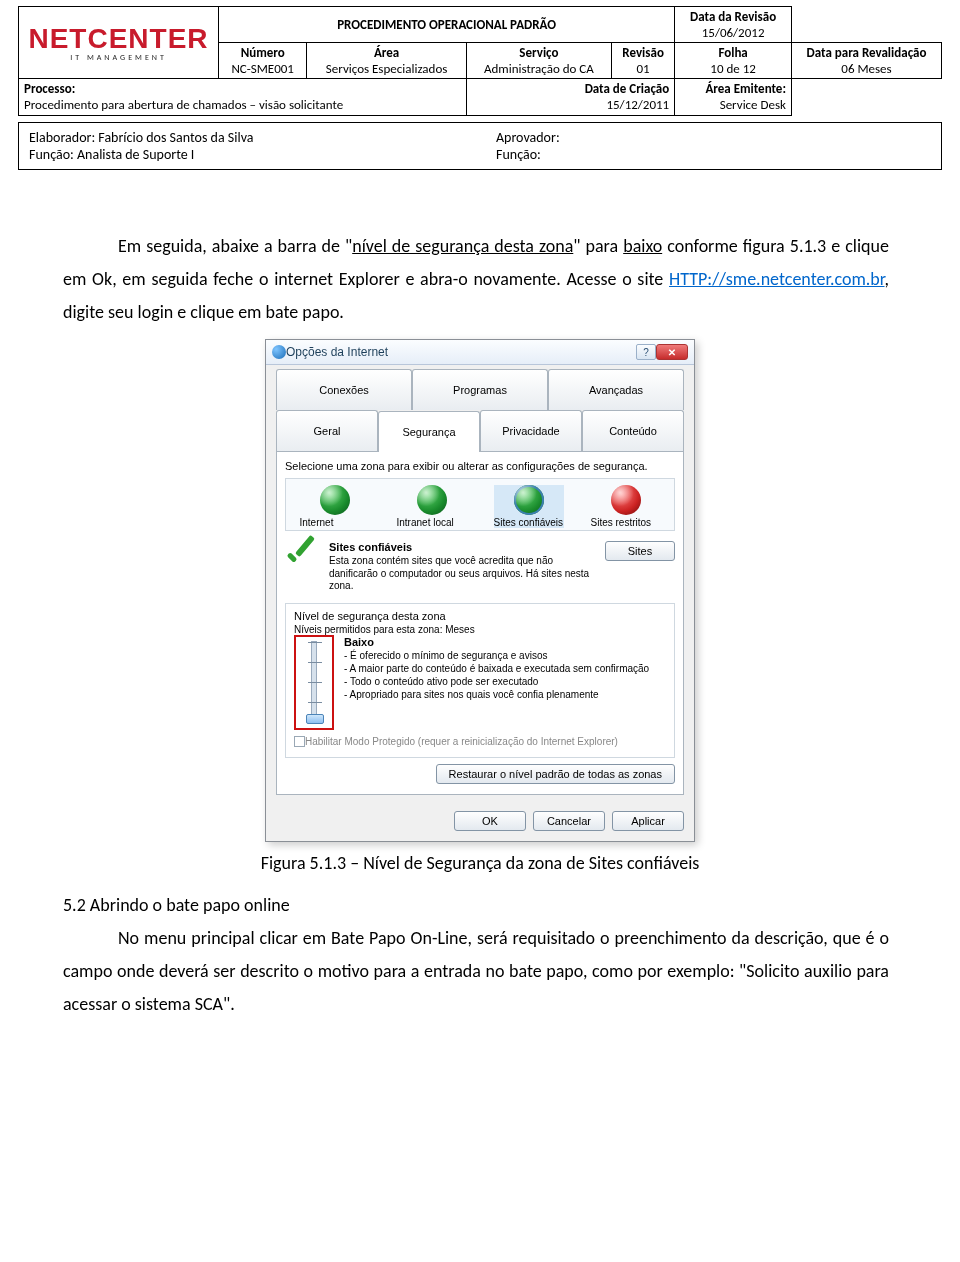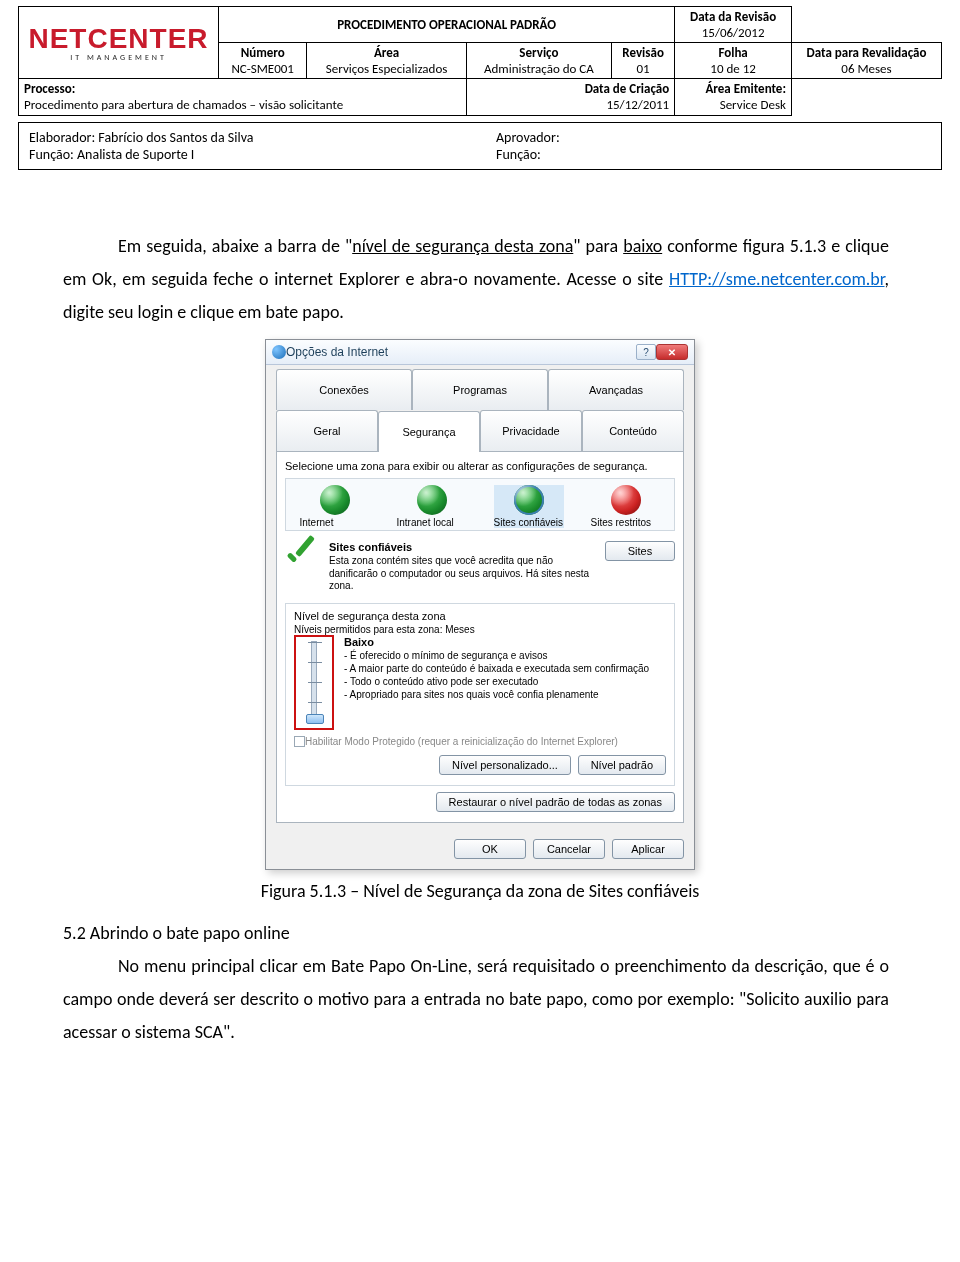--- a/index.html
+++ b/index.html
@@ -398,24 +398,20 @@
               <div>- É oferecido o mínimo de segurança e avisos</div>
               <div>- A maior parte do conteúdo é baixada e executada sem confirmação</div>
               <div>- Todo o conteúdo ativo pode ser executado</div>
               <div>- Apropriado para sites nos quais você confia plenamente</div>
             </div>
           </div>
           <div class="chk-row">
             <span class="chk-box"></span>
             <span>Habilitar Modo Protegido (requer a reinicialização do Internet Explorer)</span>
           </div>
-          <div class="btn-row-right">
-            <span class="btn">Nível personalizado...</span>
-            <span class="btn">Nível padrão</span>
-          </div>
         </div>
         <div class="btn-row-right" style="margin-top:6px;">
           <span class="btn" style="min-width:230px;">Restaurar o nível padrão de todas as zonas</span>
         </div>
       </div>
       <div class="dlg-footer">
         <span class="btn">OK</span>
         <span class="btn">Cancelar</span>
         <span class="btn">Aplicar</span>
       </div>

